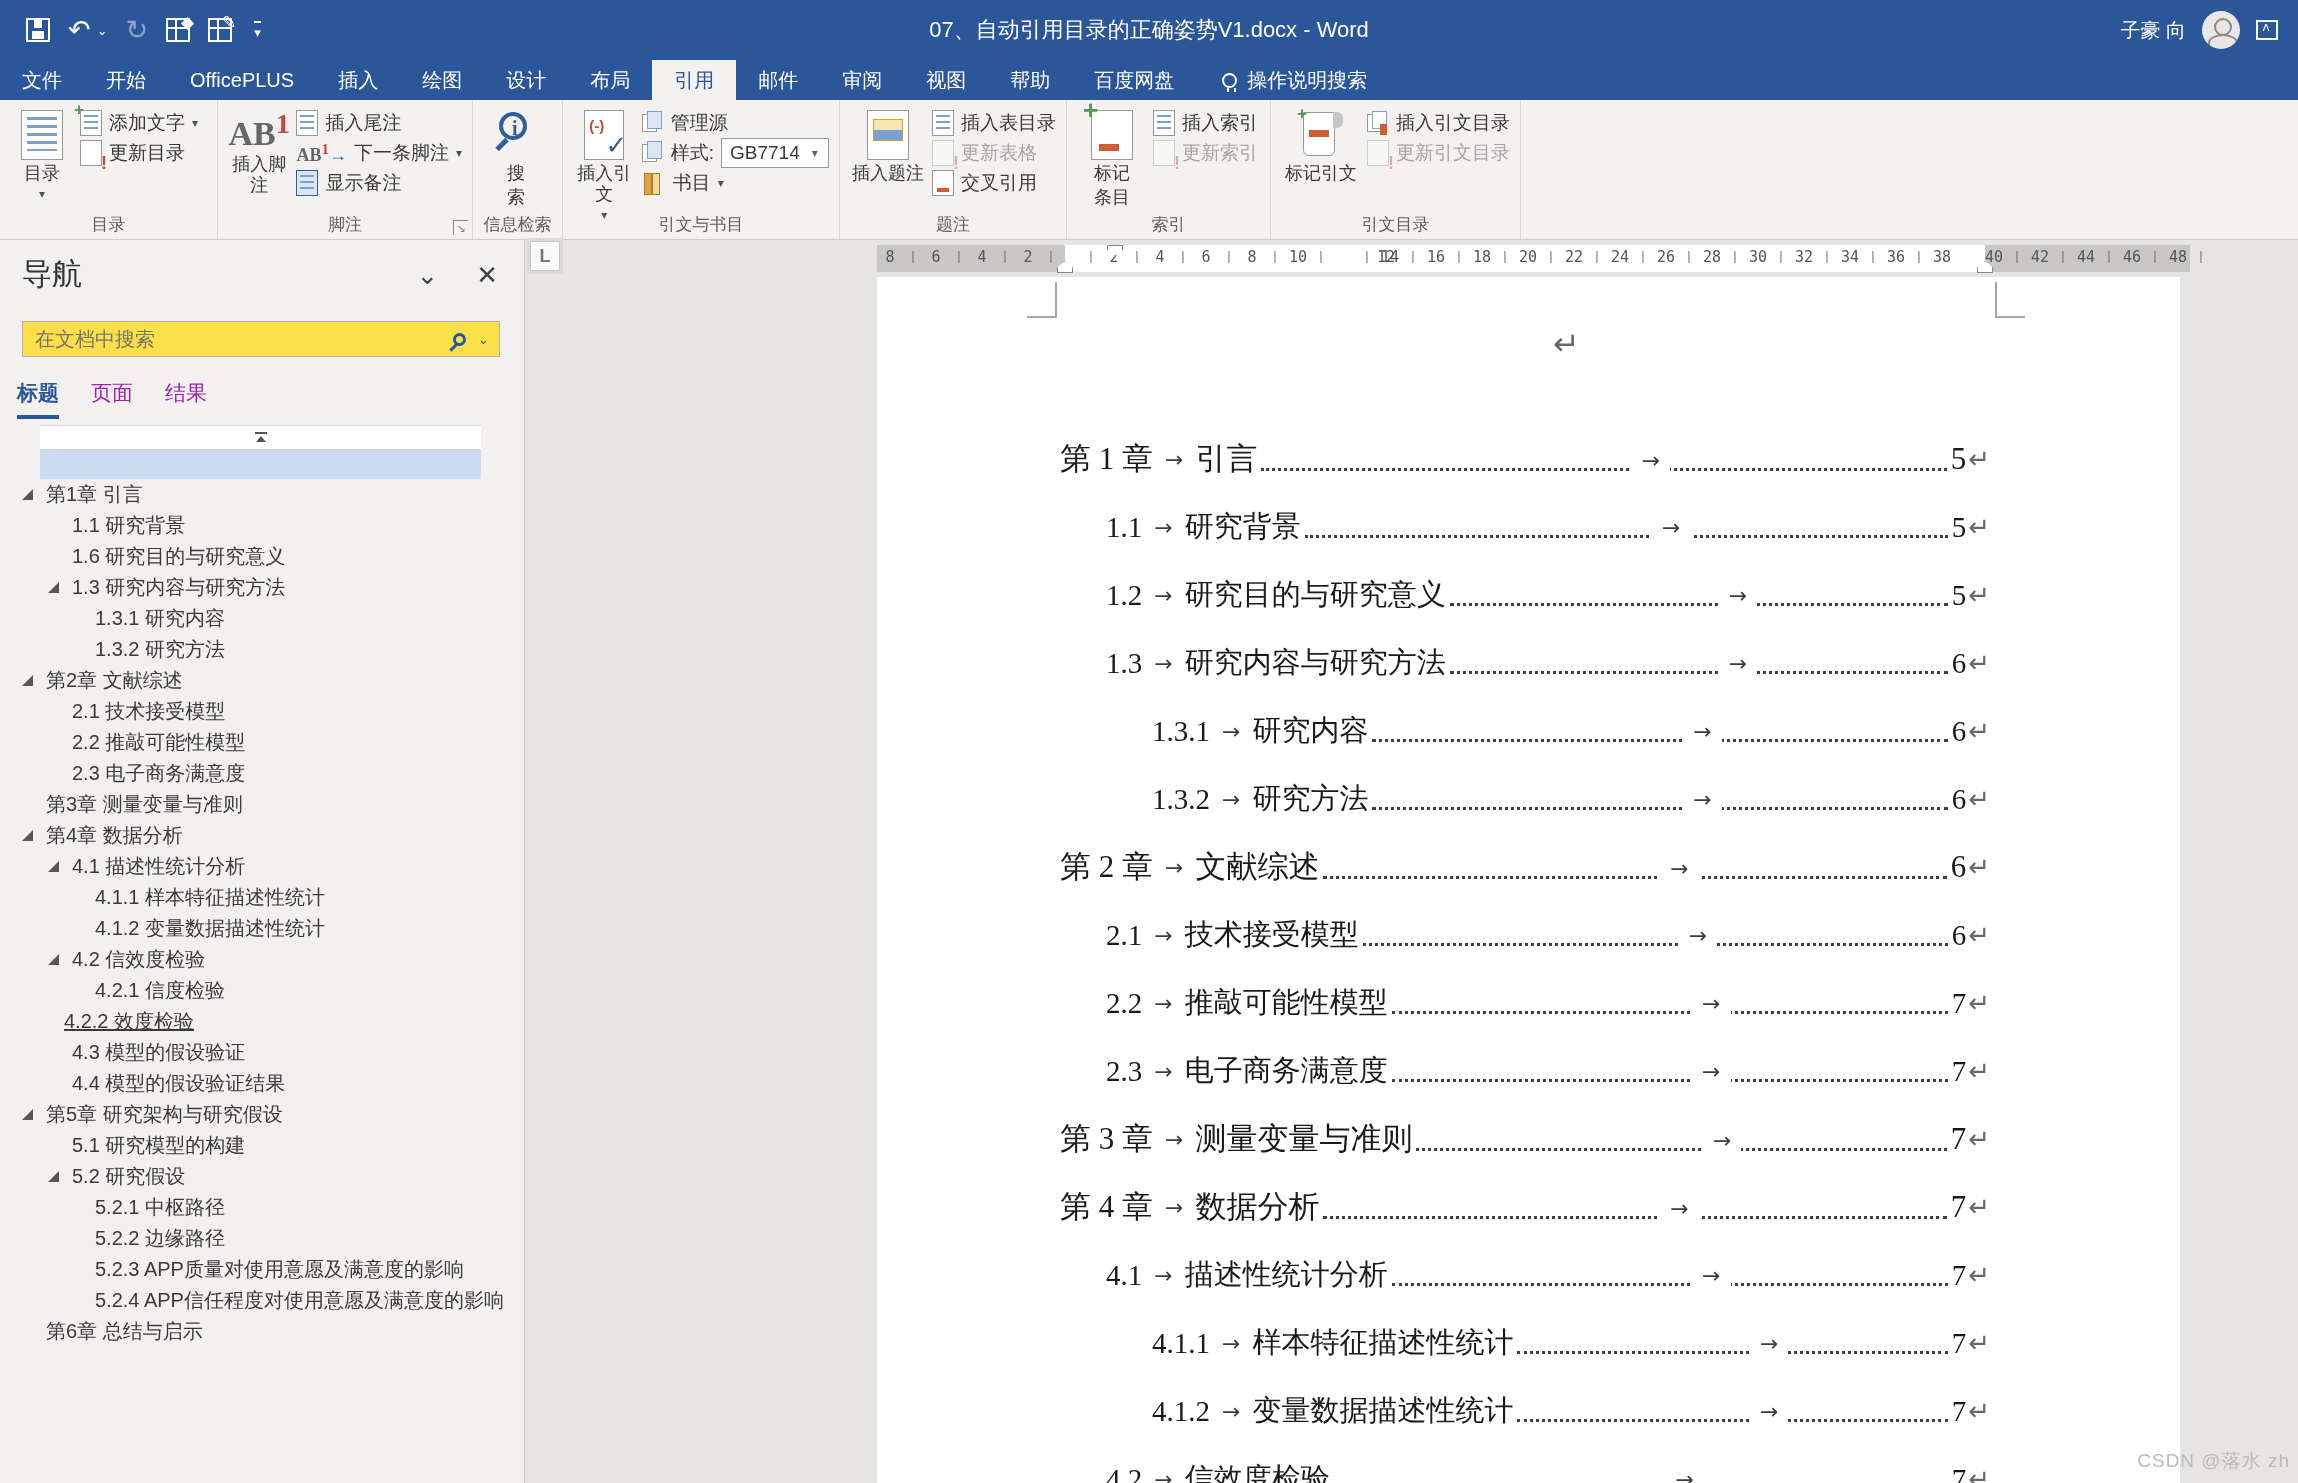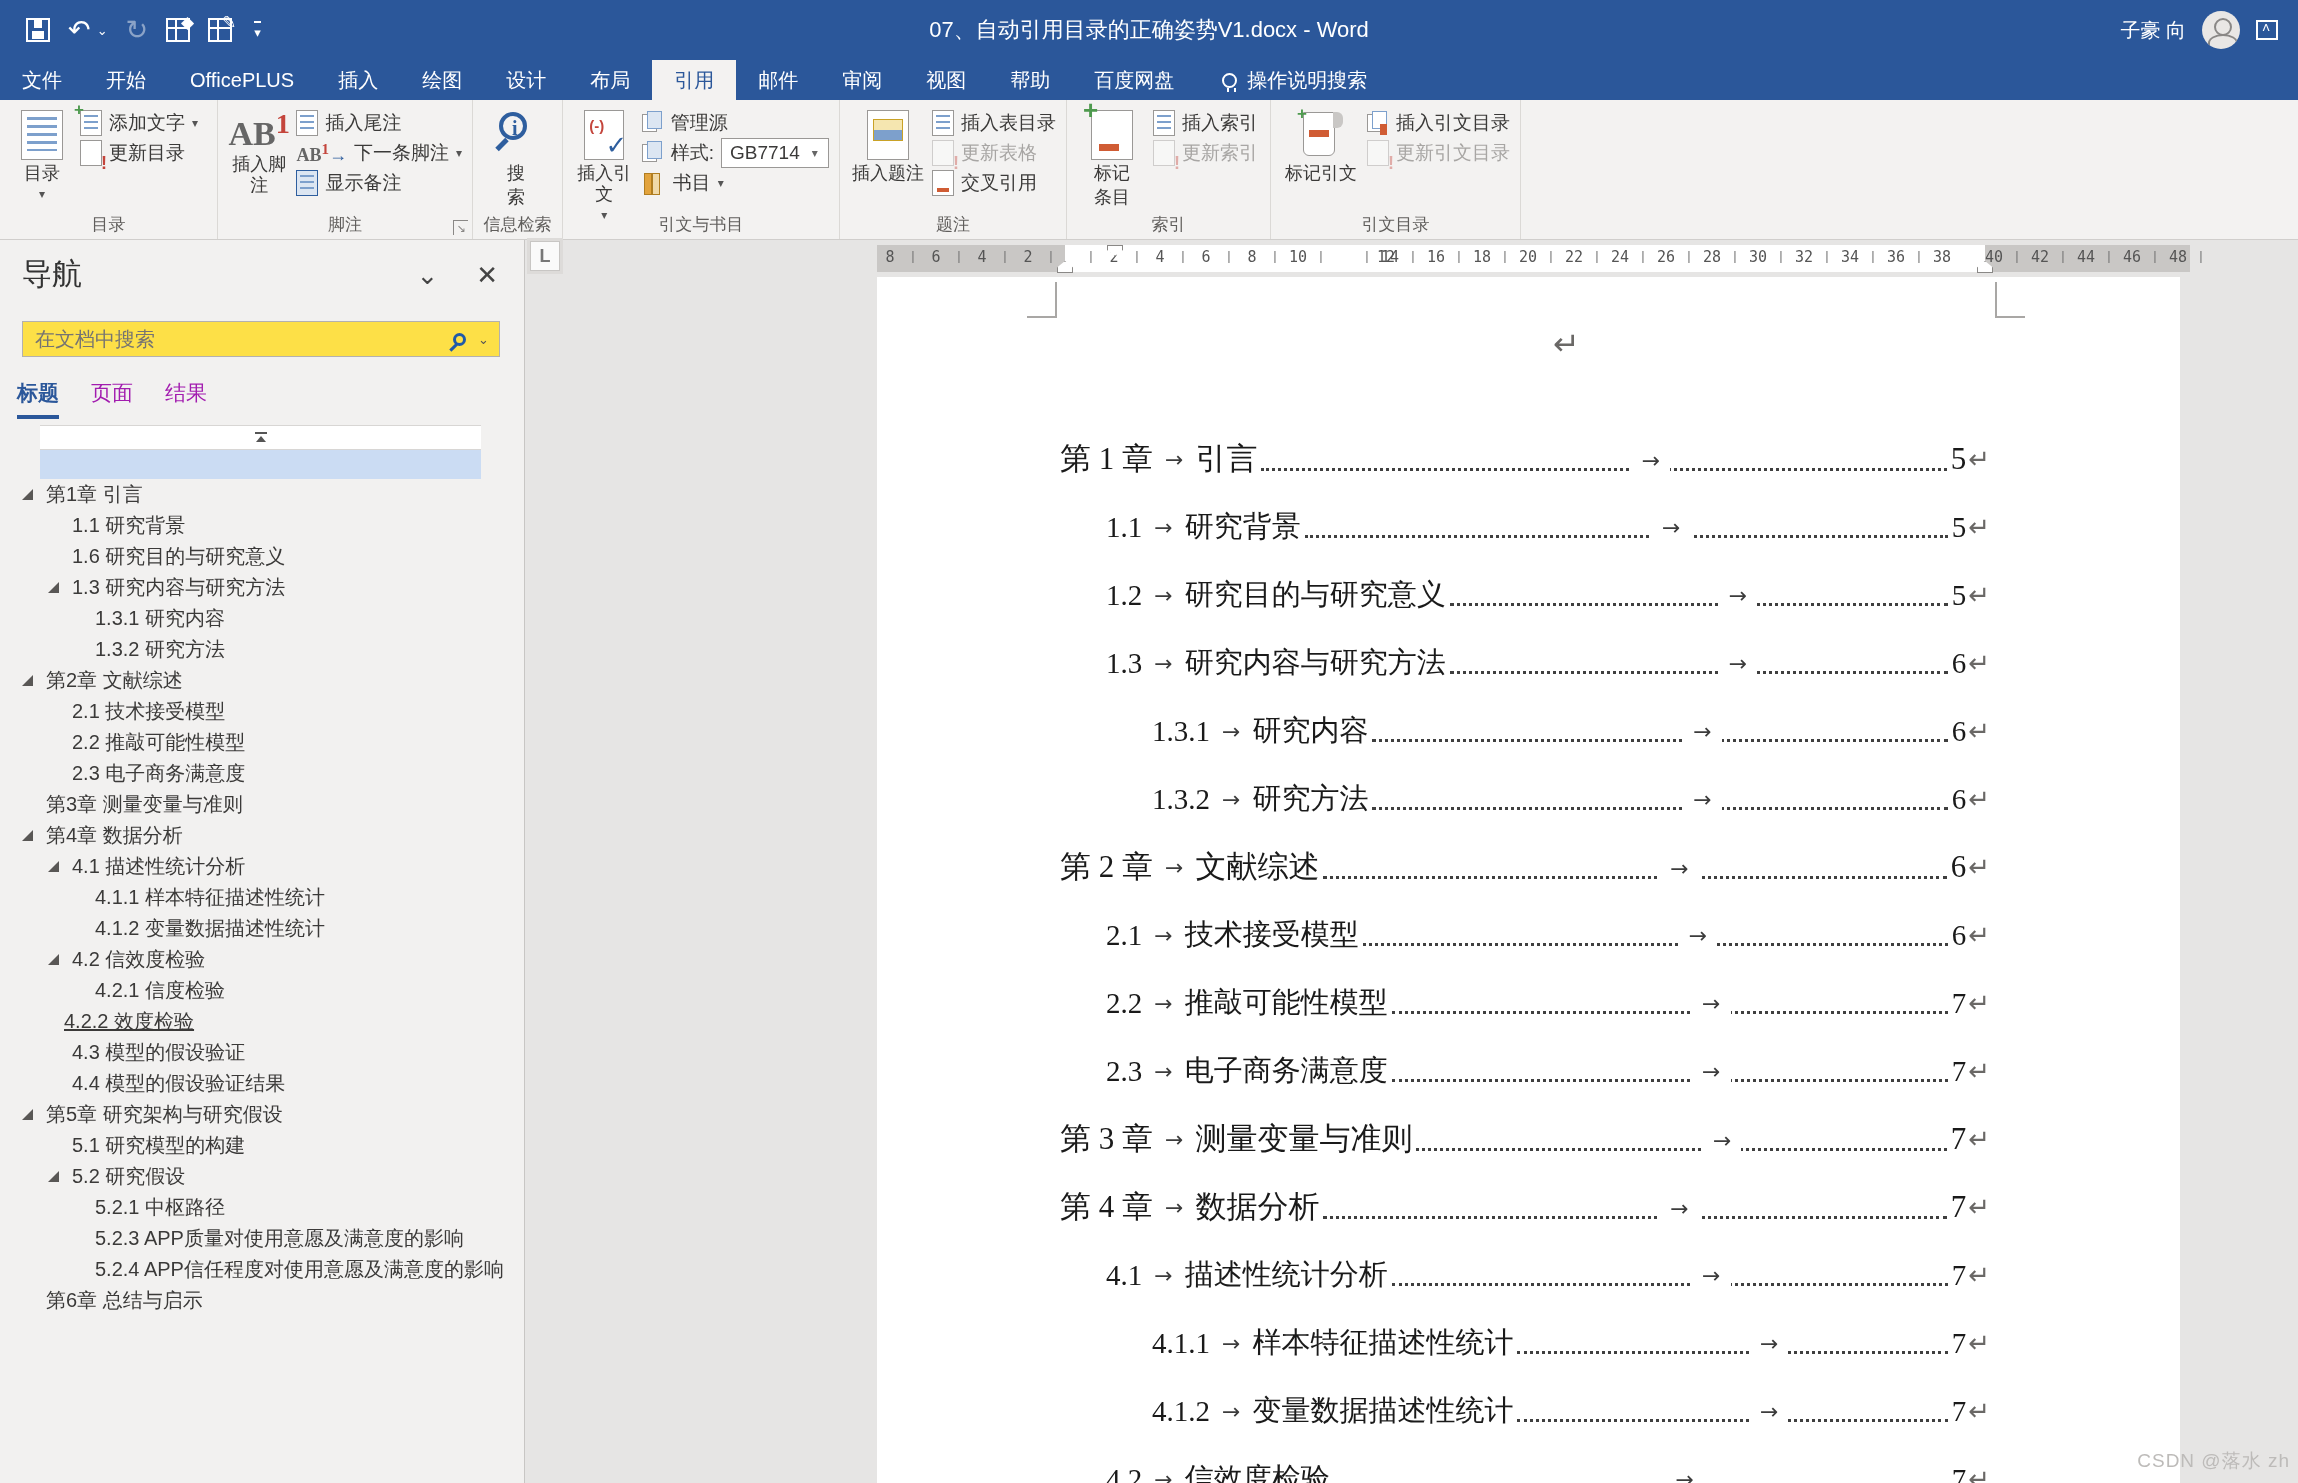--- a/index.html
+++ b/index.html
@@ -474,20 +474,23 @@
         </div>
         <div class="nrow" style="padding-left: 72px;">
           <span>5.1 研究模型的构建</span>
         </div>
         <div class="nrow" style="padding-left: 48px;">
           <span class="tri"></span>
           <span>5.2 研究假设</span>
         </div>
         <div class="nrow" style="padding-left: 95px;">
           <span>5.2.1 中枢路径</span>
+        </div>
+        <div class="nrow" style="padding-left: 95px;">
+          <span>5.2.2 边缘路径</span>
         </div>
         <div class="nrow" style="padding-left: 95px;">
           <span>5.2.3 APP质量对使用意愿及满意度的影响</span>
         </div>
         <div class="nrow" style="padding-left: 95px;">
           <span>5.2.4 APP信任程度对使用意愿及满意度的影响</span>
         </div>
         <div class="nrow" style="padding-left: 46px;">
           <span>第6章 总结与启示</span>
         </div>

